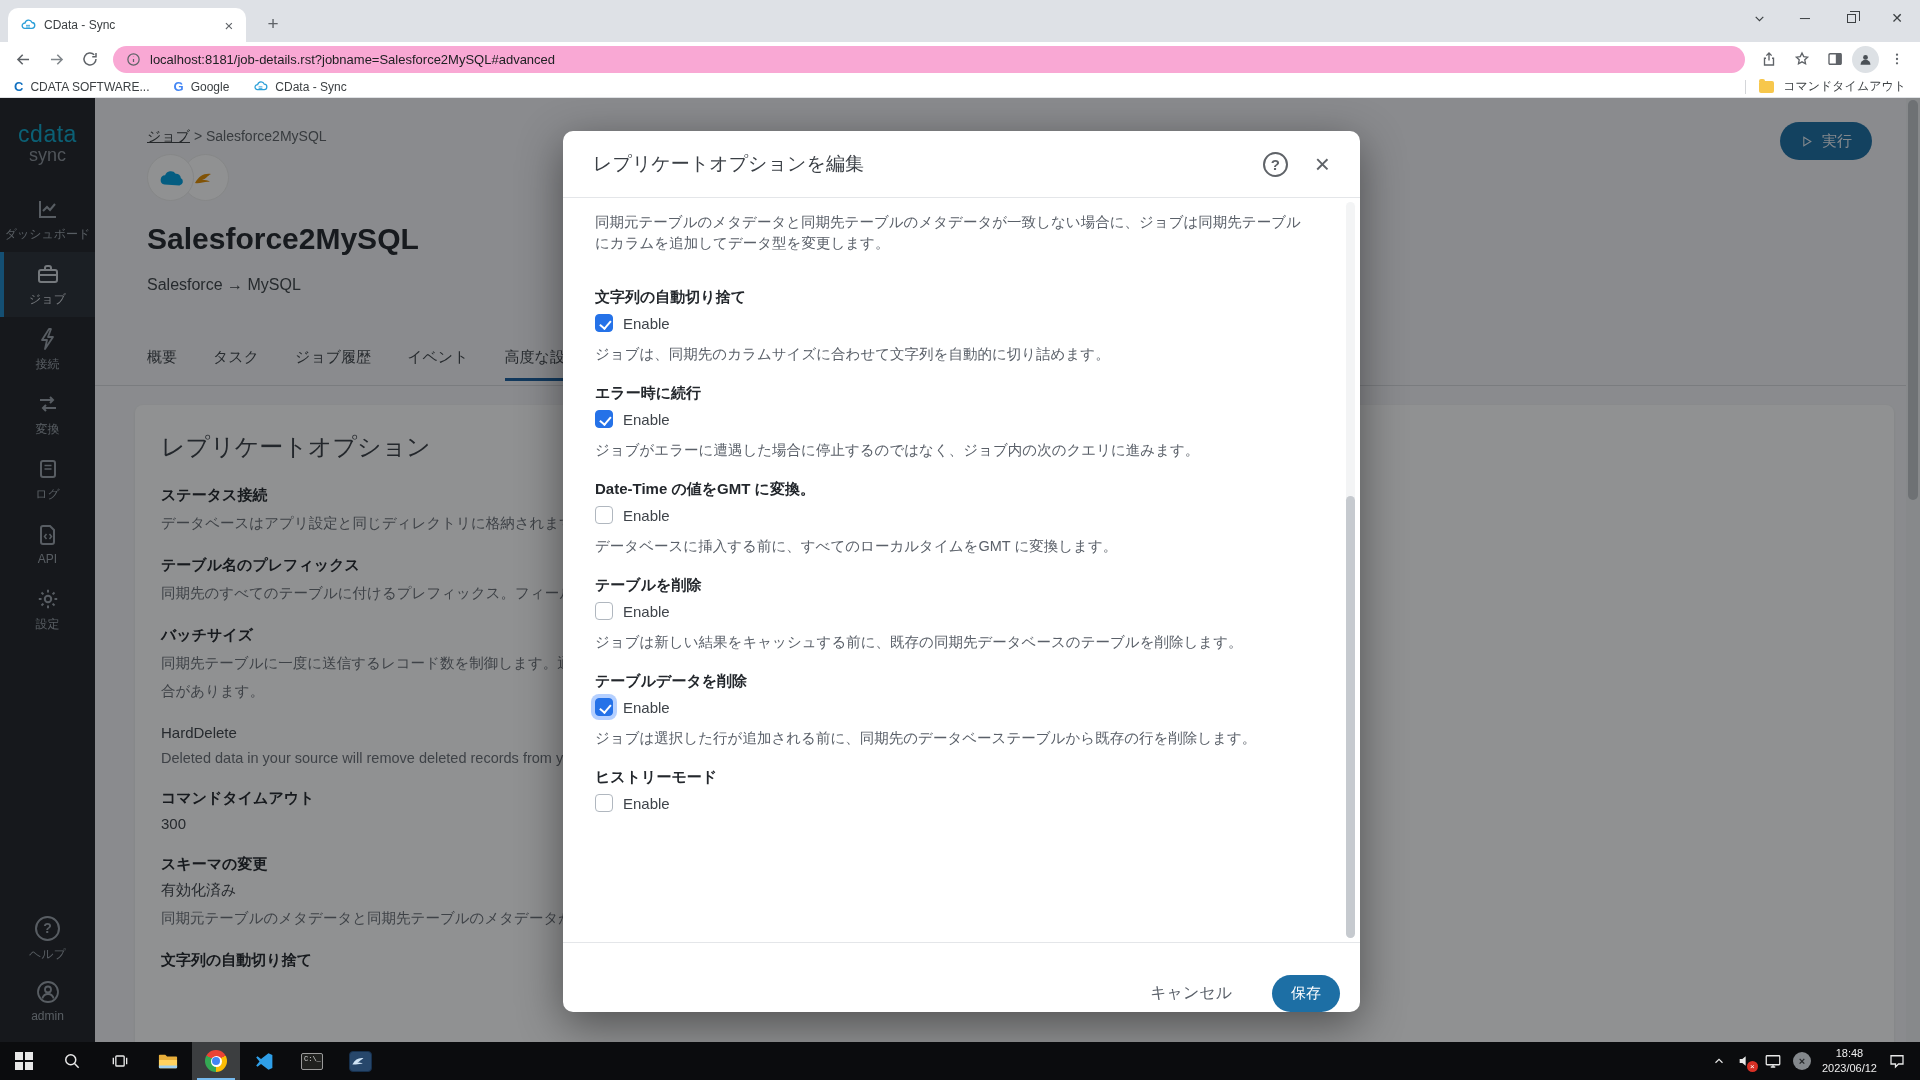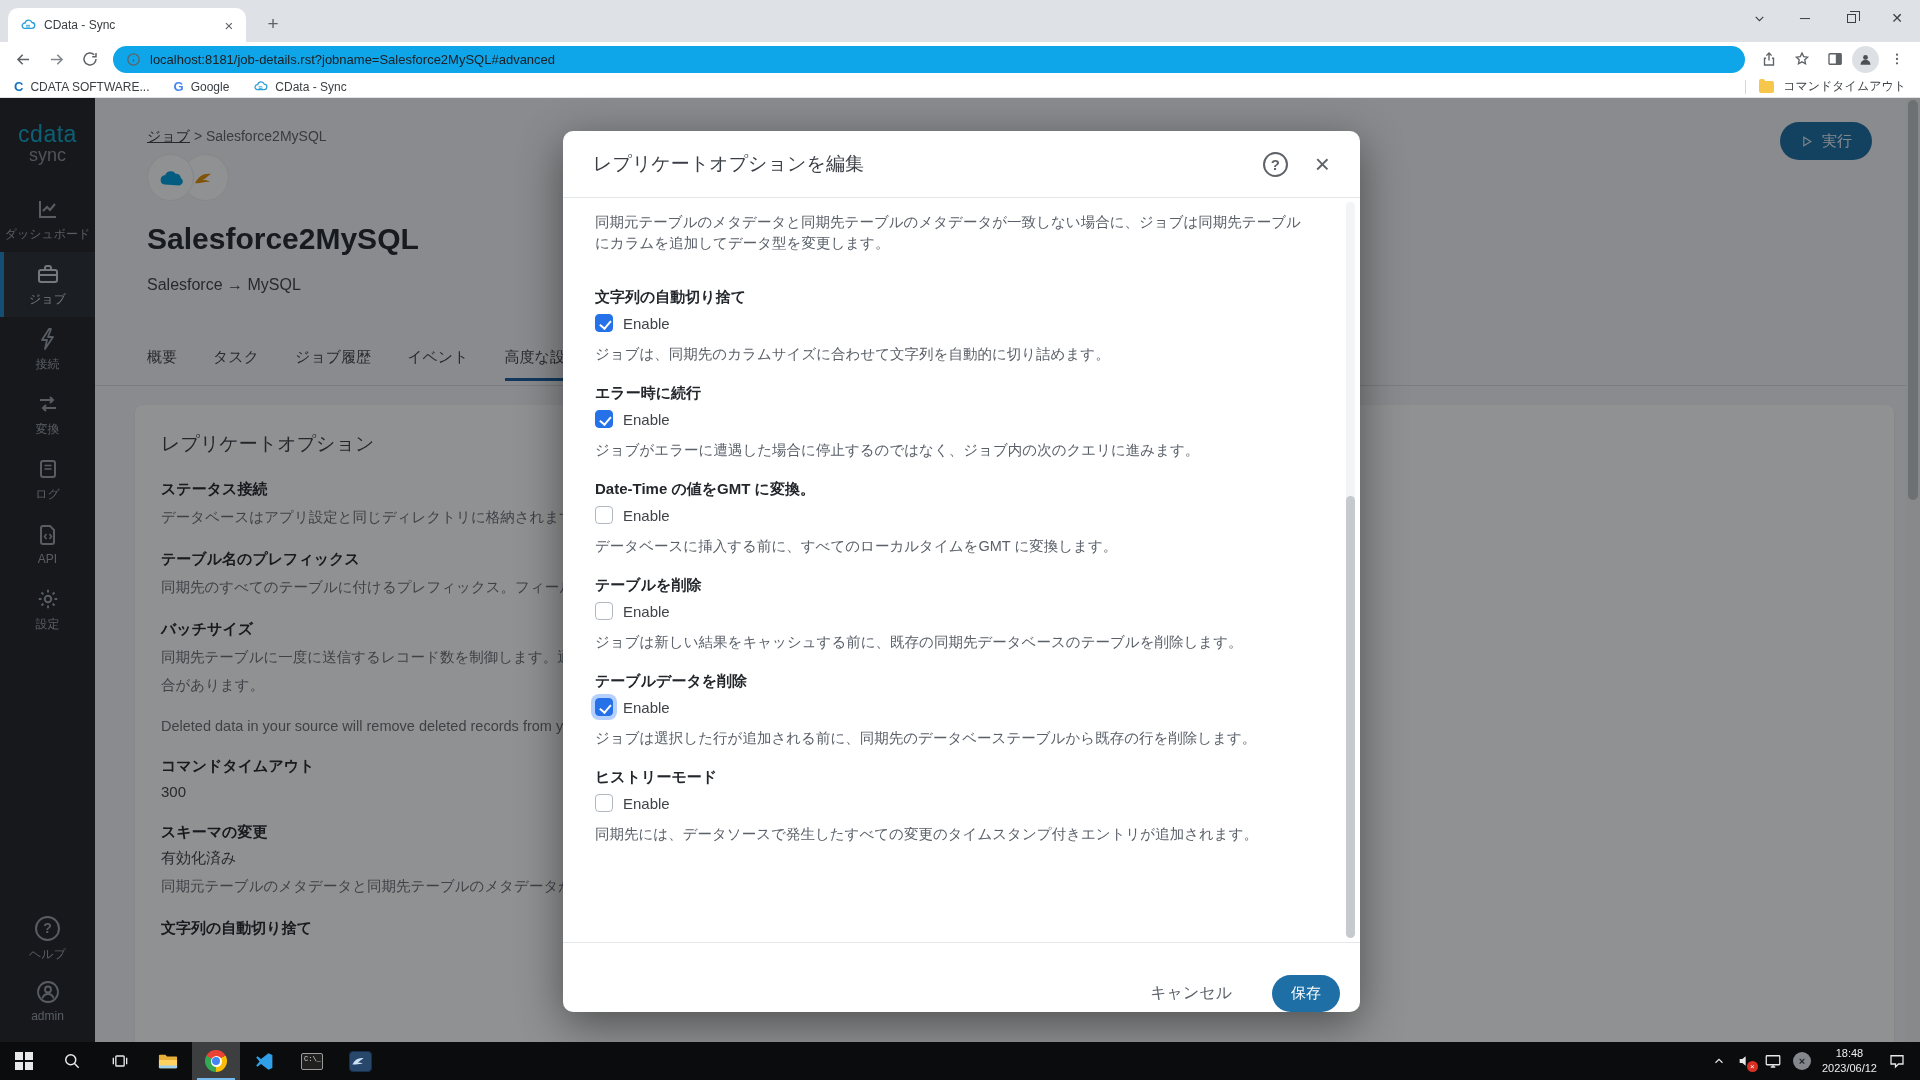--- a/index.html
+++ b/index.html
@@ -15,21 +15,21 @@
 .tab-close{color:#5f6368;font-size:15px;width:18px;height:18px;display:flex;align-items:center;justify-content:center;border-radius:50%}
 .newtab{position:absolute;left:258px;top:9px;width:30px;height:30px;display:flex;align-items:center;justify-content:center;font-size:19px;color:#5f6368}
 .wincontrols{position:absolute;right:0;top:0;height:36px;display:flex;align-items:center}
 .winbtn{width:46px;height:36px;display:flex;align-items:center;justify-content:center;color:#3c4043;font-size:14px}
 .restore-glyph{width:9px;height:9px;border:1px solid #3c4043;position:relative;background:#dee1e6}
 .restore-glyph::before{content:"";position:absolute;top:-4px;left:2px;width:9px;height:9px;border-top:1px solid #3c4043;border-right:1px solid #3c4043}
 
 
 .toolbar{position:absolute;top:42px;left:0;right:0;height:34px;background:#fff;display:flex;align-items:center;padding:0 8px;gap:2px}
 .tool-btn{width:31px;height:31px;display:flex;align-items:center;justify-content:center;color:#5f6368;border-radius:50%}
-.urlbar{flex:1;height:27px;background:#0ea5e9;border-radius:14px;display:flex;align-items:center;padding:0 13px;gap:9px;margin:0 6px;overflow:hidden}
+.urlbar{flex:1;height:27px;background:#f9a8d4;border-radius:14px;display:flex;align-items:center;padding:0 13px;gap:9px;margin:0 6px;overflow:hidden}
 .url-text{font-size:13px;color:#202124;white-space:nowrap}
 .avatar-btn{width:27px;height:27px;border-radius:50%;background:#dde1e5;display:flex;align-items:center;justify-content:center}
 
 
 .bookmarks{position:absolute;top:76px;left:0;right:0;height:22px;background:#fff;display:flex;align-items:center;padding:0 14px;gap:24px;border-bottom:1px solid #e0e2e5}
 .bm{display:flex;align-items:center;gap:7px;font-size:12px;color:#3c4043}
 .bm-c{font-size:13px;font-weight:bold;color:#1170c0}
 .bm-g{font-size:13px;font-weight:bold;color:#4285f4}
 .bm-right{margin-left:auto;display:flex;align-items:center;gap:9px;font-size:12px;color:#3c4043}
 .bm-divider{width:1px;height:14px;background:#d4d6d9;margin-right:4px}
@@ -63,21 +63,21 @@
 .av{position:absolute;width:47px;height:47px;border-radius:50%;background:#fff;border:1px solid #ececec;display:flex;align-items:center;justify-content:center}
 .av1{left:0;z-index:2}.av2{left:35px;z-index:1}
 .page-title{position:absolute;left:52px;top:124px;font-size:30px;font-weight:bold;color:#23272c}
 .page-sub{position:absolute;left:52px;top:178px;font-size:16px;color:#3f4449}
 .run-btn{position:absolute;right:48px;top:24px;height:38px;padding:0 20px;border-radius:19px;background:#1d6fa5;color:#e8eff5;display:flex;align-items:center;gap:9px;font-size:15px}
 .tabrow{position:absolute;left:52px;top:250px;display:flex;gap:36px}
 .ptab{font-size:15px;font-weight:normal;color:#40454b;padding-bottom:14px;position:relative;white-space:nowrap}
 .ptab.active::after{content:"";position:absolute;left:0;right:0;bottom:0;height:3px;background:#1a5f9e}
 .tabs-divider{position:absolute;left:0;right:0;top:287px;height:1px;background:#d7d9dc}
 .card{position:absolute;left:40px;top:307px;right:26px;bottom:-40px;background:#fff;border-radius:8px;box-shadow:0 1px 3px rgba(0,0,0,.08);padding:26px 26px;overflow:hidden}
-.card-heading{font-size:19px;color:#3a3f45}
+.card-heading{font-size:24px;color:#3a3f45}
 .field{margin-top:23px}
 .field-title{font-size:15px;font-weight:bold;color:#23272c}
 .field-value{font-size:15px;color:#3f444a;margin-top:7px}
 .field-desc{font-size:14.5px;color:#6b7077;margin-top:9px;white-space:nowrap;overflow:hidden}
 .page-scroll{position:absolute;right:0;top:0;bottom:0;width:14px;background:#eef0f2;z-index:2}
 .page-thumb{position:absolute;top:2px;left:2px;right:2px;height:400px;background:#c1c5c9;border-radius:6px}
 
 
 .modal{position:absolute;left:563px;top:131px;width:797px;height:881px;background:#fff;border-radius:10px;box-shadow:0 12px 45px rgba(0,0,0,.45);z-index:10;display:flex;flex-direction:column}
 .modal-header{height:67px;display:flex;align-items:center;padding:0 30px;border-bottom:1px solid #e4e6e9;flex:0 0 auto}
@@ -368,20 +368,21 @@
         <div class="field">
           <div class="field-title">テーブル名のプレフィックス</div>
           <div class="field-desc">同期先のすべてのテーブルに付けるプレフィックス。フィールド</div>
         </div>
         <div class="field">
           <div class="field-title">バッチサイズ</div>
           <div class="field-desc">同期先テーブルに一度に送信するレコード数を制御します。通常</div>
           <div class="field-desc">合があります。</div>
         </div>
         <div class="field">
+          <div class="field-value">HardDelete</div>
           <div class="field-desc">Deleted data in your source will remove deleted records from you</div>
         </div>
         <div class="field">
           <div class="field-title">コマンドタイムアウト</div>
           <div class="field-value">300</div>
         </div>
         <div class="field">
           <div class="field-title">スキーマの変更</div>
           <div class="field-value">有効化済み</div>
           <div class="field-desc">同期元テーブルのメタデータと同期先テーブルのメタデータが一</div>
@@ -452,21 +453,20 @@
         </div>
         <div class="msection-desc">ジョブは選択した行が追加される前に、同期先のデータベーステーブルから既存の行を削除します。</div>
       </div>
 
       <div class="msection">
         <div class="msection-title">ヒストリーモード</div>
         <div class="check-row">
           <span class="checkbox"></span>
           <span class="check-label">Enable</span>
         </div>
-        <div class="msection-desc">同期先には、データソースで発生したすべての変更のタイムスタンプ付きエントリが追加されます。</div>
       </div>
 
       <div class="modal-scrollbar">
         <div class="modal-thumb"></div>
       </div>
     </div>
     <div class="modal-footer">
       <span class="cancel-btn">キャンセル</span>
       <button class="save-btn">保存</button>
     </div>

